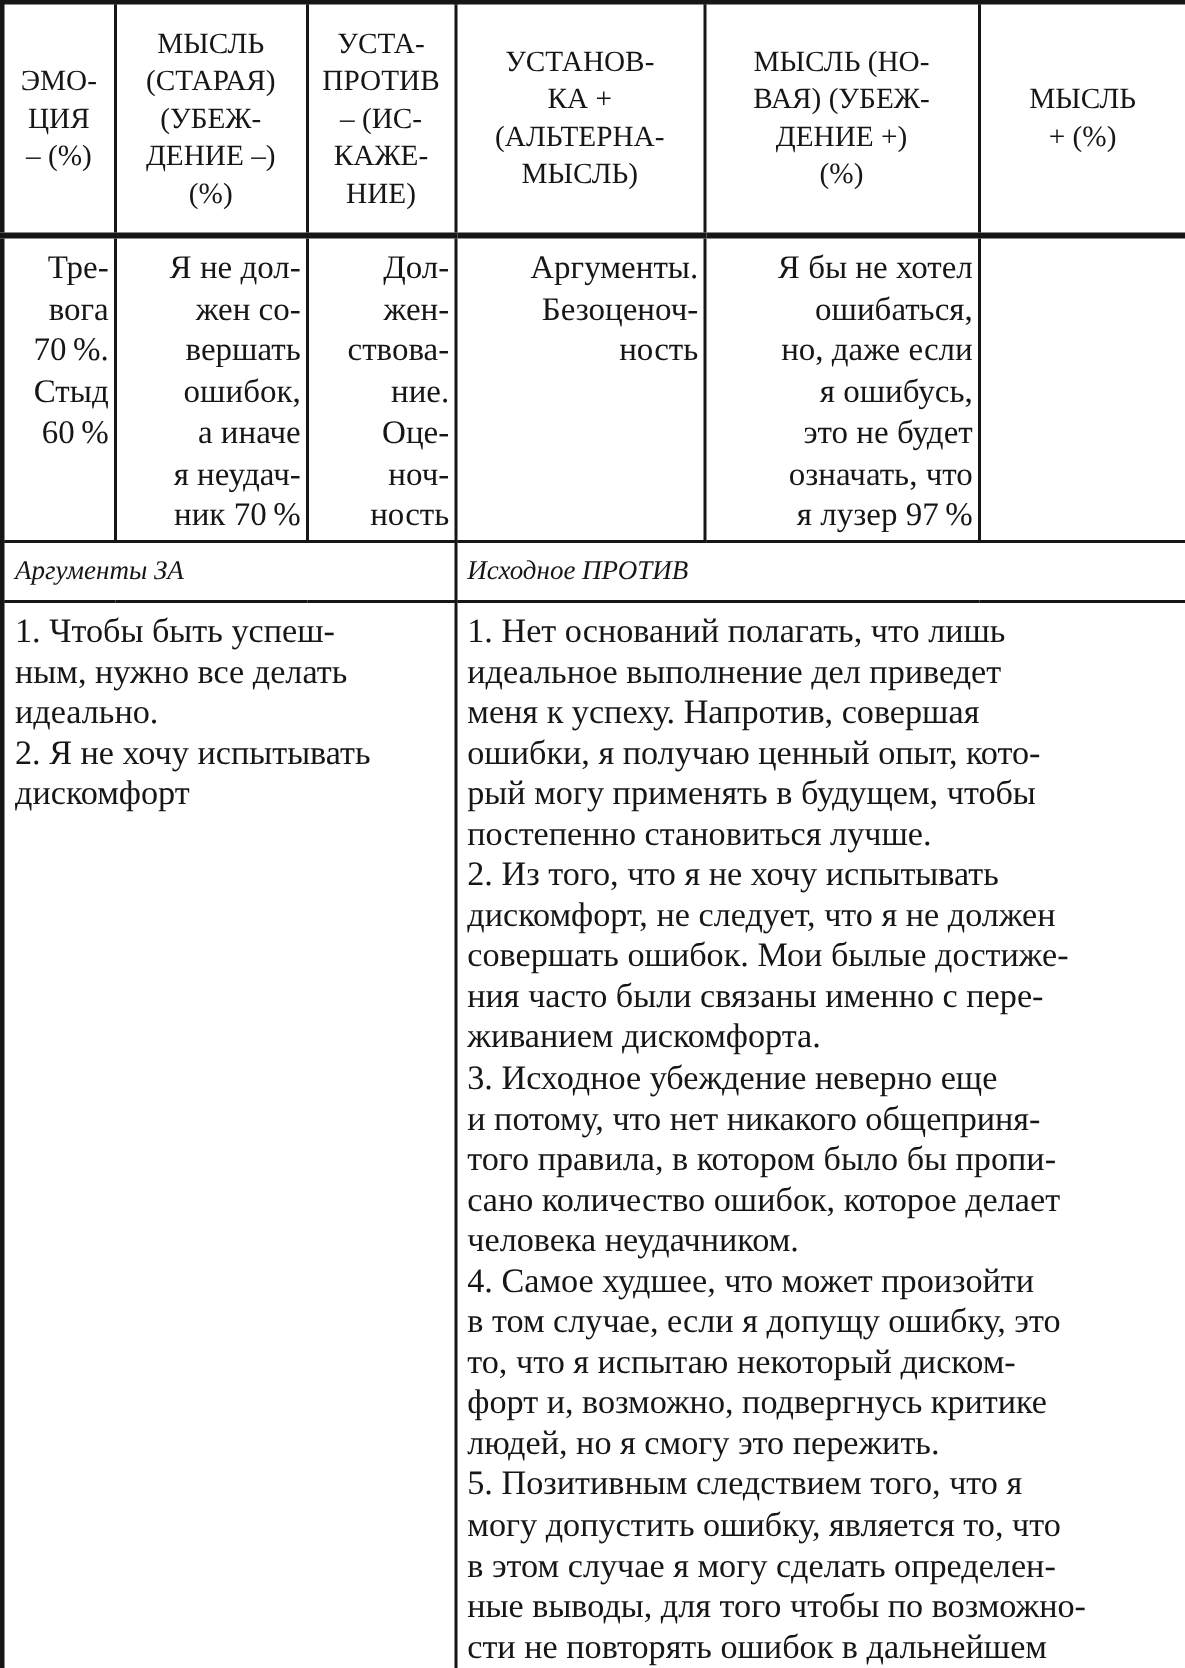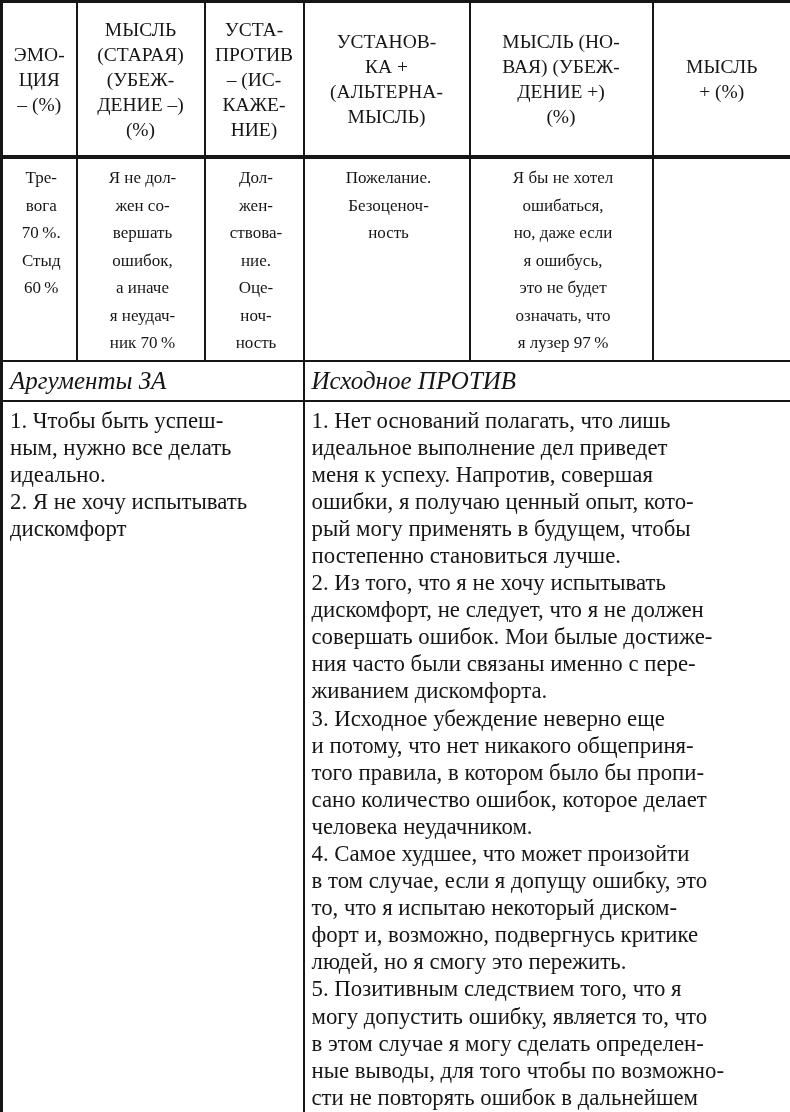--- a/index.html
+++ b/index.html
@@ -31,30 +31,30 @@
     font-size: 19.5px;
     line-height: 25px;
     text-align: center;
     vertical-align: middle;
     height: 148px;
     padding: 2px 2px;
   }
   
   .data-row td {
     height: 192px;
-    font-size: 17px;
+    font-size: 22px;
     line-height: 27.5px;
     vertical-align: top;
-    text-align: center;
+    text-align: right;
     padding: 5px 3px 3px 7px;
   }
   
   .args-head-row td {
     font-style: italic;
-    font-size: 25px;
+    font-size: 18px;
     height: 36px;
     vertical-align: middle;
     padding: 1px 3px 1px 7px;
     font-family: Liberation Serif, serif;
   }
   
   .args-body-row td {
     font-size: 22.8px;
     line-height: 27.1px;
     vertical-align: top;
@@ -113,21 +113,21 @@
 а иначе
 я неудач-
 ник 70 %</td>
       <td>Дол-
 жен-
 ствова-
 ние.
 Оце-
 ноч-
 ность</td>
-      <td>Пожелание.
+      <td>Аргументы.
 Безоценоч-
 ность</td>
       <td>Я бы не хотел
 ошибаться,
 но, даже если
 я ошибусь,
 это не будет
 означать, что
 я лузер 97 %</td>
       <td></td>

